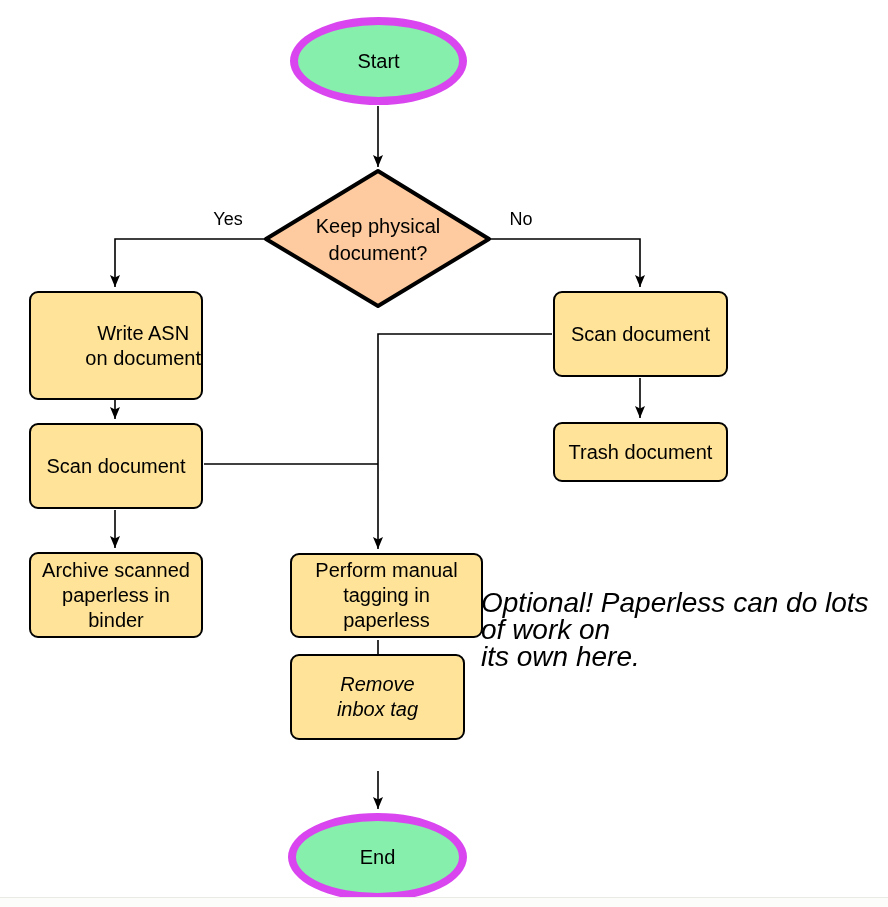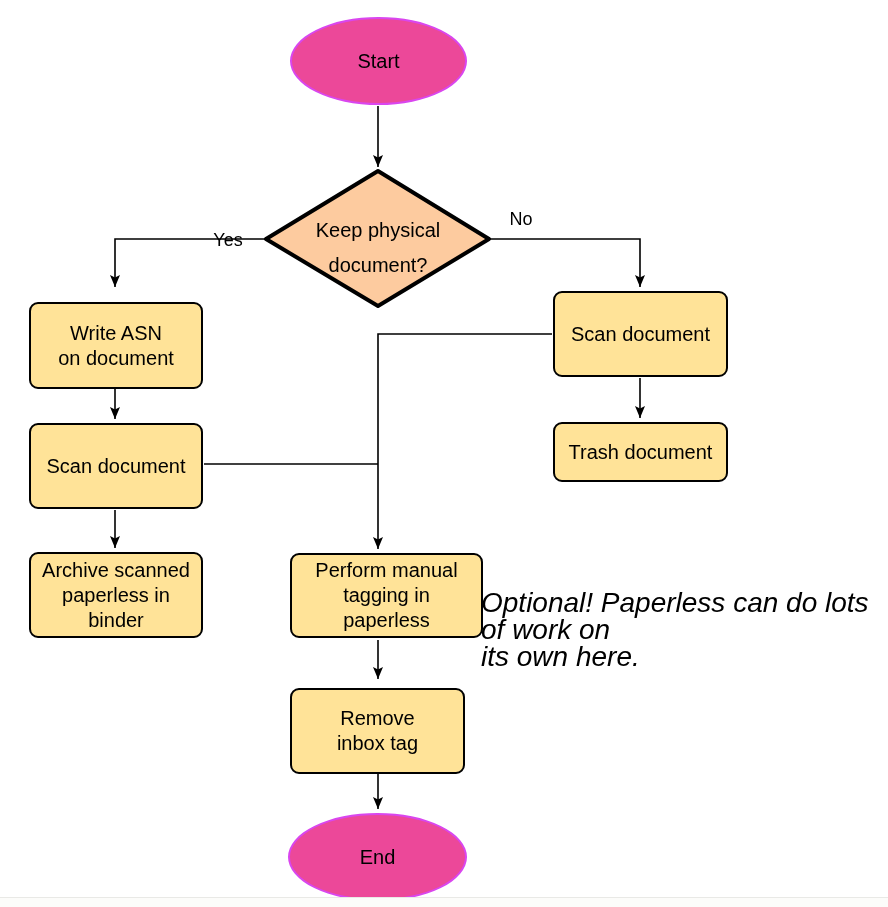--- a/index.html
+++ b/index.html
@@ -23,29 +23,29 @@
     font-size: 20px;
     line-height: 25px;
     white-space: pre-line;
   }
   .process {
     background: #ffe398;
     border: 2.5px solid #000000;
     border-radius: 9px;
   }
   .terminator {
-    background: #ec4899;
-    border: 2px solid #d946ef;
+    background: #86efac;
+    border: 8px solid #d946ef;
     border-radius: 50%;
   }
   .decision-label {
     position: absolute;
     text-align: center;
     font-size: 20px;
-    line-height: 35px;
+    line-height: 27px;
     white-space: pre-line;
   }
   .edge-label {
     position: absolute;
     font-size: 18px;
     line-height: 22px;
     text-align: center;
   }
   .annotation {
     position: absolute;
@@ -88,24 +88,24 @@
     <polygon points="378,171 489,239 378,306 266,239" fill="#fdcb9f" stroke="#000000" stroke-width="4" stroke-linejoin="round"></polygon>
   </svg>
 
   <div class="node terminator" style="left:290px; top:17px; width:177px; height:88px;">
     <span>Start</span>
   </div>
 
   <div class="decision-label" style="left:293px; top:213px; width:170px;">Keep physical
 document?</div>
 
-  <div class="edge-label" style="left:203px; top:208px; width:50px;margin-top:21px;">Yes</div>
+  <div class="edge-label" style="left:203px; top:208px; width:50px;">Yes</div>
   <div class="edge-label" style="left:496px; top:208px; width:50px;">No</div>
 
-  <div class="node process" style="left:29px; top:302px; width:174px; height:87px;">
+  <div class="node process" style="left:29px; top:291px; width:174px; height:109px;justify-content:flex-end;">
     <span>Write ASN
 on document</span>
   </div>
 
   <div class="node process" style="left:29px; top:423px; width:174px; height:86px;">
     <span>Scan document</span>
   </div>
 
   <div class="node process" style="left:29px; top:552px; width:174px; height:86px;">
     <span>Archive scanned
@@ -120,21 +120,21 @@
   <div class="node process" style="left:553px; top:422px; width:175px; height:60px;">
     <span>Trash document</span>
   </div>
 
   <div class="node process" style="left:290px; top:553px; width:193px; height:85px;">
     <span>Perform manual
 tagging in
 paperless</span>
   </div>
 
-  <div class="node process" style="left:290px; top:688px; width:175px; height:86px;">
+  <div class="node process" style="left:290px; top:654px; width:175px; height:86px;font-style:italic;">
     <span>Remove
 inbox tag</span>
   </div>
 
   <div class="node terminator" style="left:288px; top:813px; width:179px; height:88px;">
     <span>End</span>
   </div>
 
   <div class="annotation" style="left:481px; top:589px; width:404px;">Optional! Paperless can do lots of work on
 its own here.</div>

